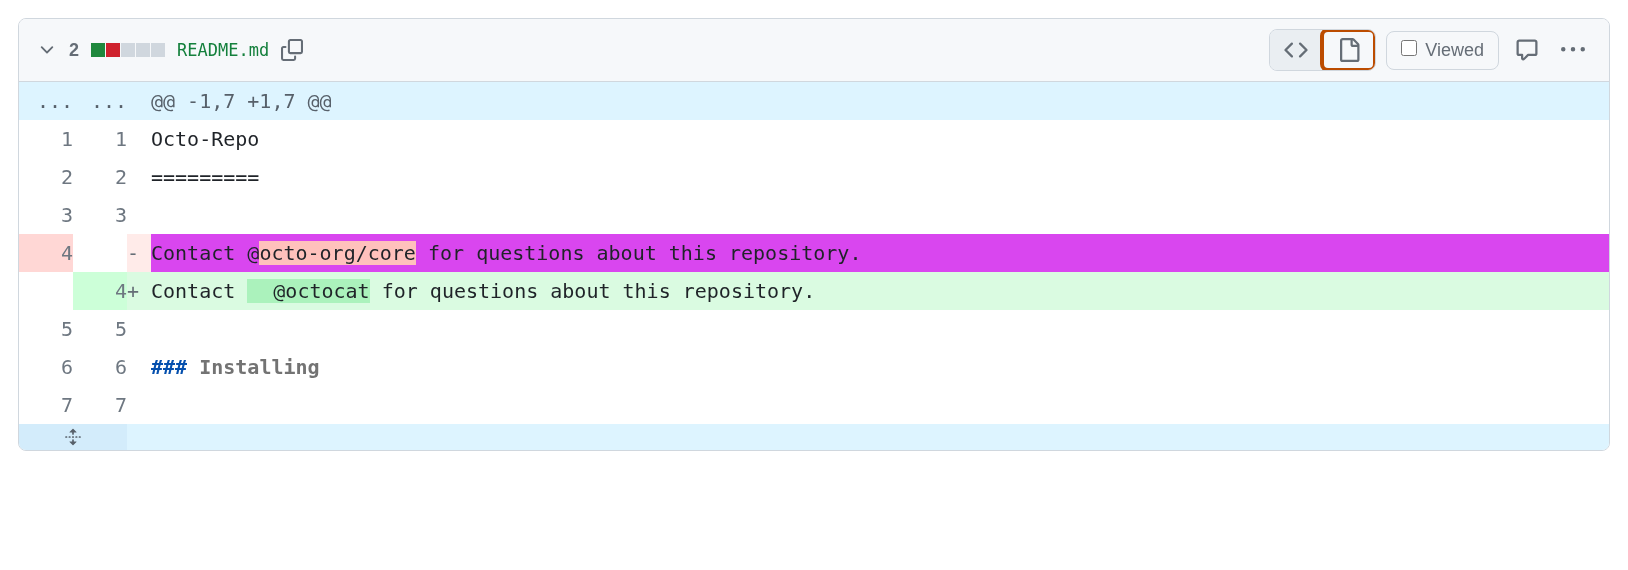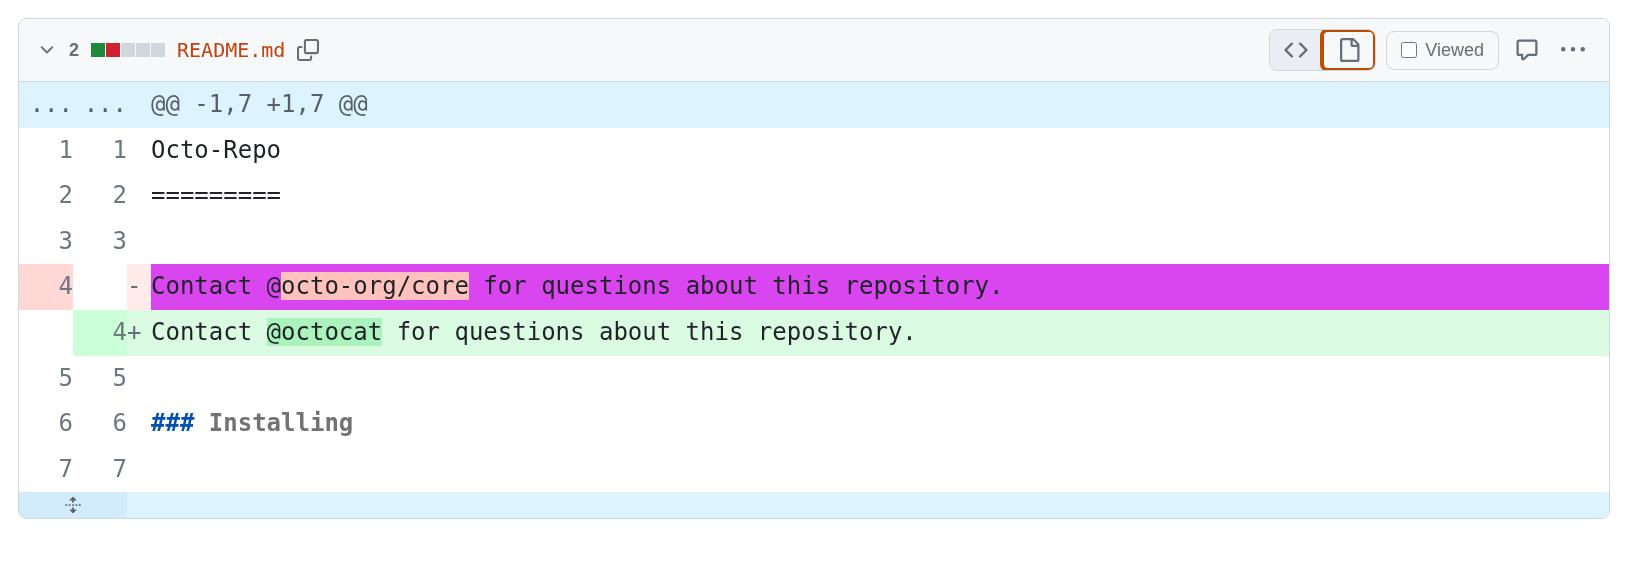--- a/index.html
+++ b/index.html
@@ -47,22 +47,22 @@
     .diffstat span {
       width: 14px;
       height: 14px;
       display: inline-block;
     }
     .diffstat .added { background: #1f883d; }
     .diffstat .removed { background: #cf222e; }
     .diffstat .neutral { background: #d0d7de; }
     .filename {
       font-family: ui-monospace, SFMono-Regular, "SF Mono", Menlo, Consolas, monospace;
-      font-size: 20px;
-      color: #c2410c;
+      font-size: 17px;
+      color: #15803d;
     }
     .copy-btn {
       display: flex;
       align-items: center;
       cursor: pointer;
       color: #656d76;
     }
     .file-header-right {
       display: flex;
       align-items: center;
@@ -93,21 +93,21 @@
       outline: 4px solid #bc4c00;
       outline-offset: -2px;
       border-radius: 6px;
       z-index: 1;
     }
     .viewed-box {
       border: 1px solid #d0d7de;
       border-radius: 8px;
       padding: 8px 14px;
       display: flex;
-      align-items: center;
+      align-items: flex-start;
       gap: 8px;
       cursor: pointer;
       background: #f6f8fa;
       color: #656d76;
       font-size: 18px;
     }
     .viewed-box input {
       width: 16px;
       height: 16px;
       cursor: pointer;
@@ -116,21 +116,21 @@
       display: flex;
       align-items: center;
       cursor: pointer;
       color: #656d76;
       padding: 6px;
     }
     .diff-table {
       width: 100%;
       border-collapse: collapse;
       font-family: ui-monospace, SFMono-Regular, "SF Mono", Menlo, Consolas, monospace;
-      font-size: 24px;
+      font-size: 20px;
       line-height: 1.9;
     }
     .diff-table td {
       padding: 0;
       vertical-align: top;
     }
     .ln {
       width: 54px;
       text-align: right;
       padding: 0 14px 0 0;
@@ -153,21 +153,21 @@
     .hunk .marker { background: #ddf4ff; }
     .hunk .ln.ellipsis::before { content: '...'; }
     .deletion .ln { background: #ffebe9; }
     .deletion .ln.new { background: #ffffff; }
     .deletion .code { background: #d946ef; }
     .deletion .marker { background: #ffebe9; }
     .addition .ln.new { background: #dafbe1; }
     .addition .code { background: #dafbe1; }
     .addition .marker { background: #dafbe1; }
     .deletion .code .hl { background: #ffc1bc; }
-    .addition .code .hl { background: #abf2bc; }
+    .addition .code .hl { background: #abf2bc; padding-left: 26px; }
     .md-heading { color: #0550ae; font-weight: 600; }
     .md-heading-content { color: #737373; font-weight: 600; }
     .expand-row td {
       background: #ddf4ff;
       text-align: center;
       padding: 4px 0;
       color: #57606a;
       cursor: pointer;
     }
     .expand-row .ln-area {

